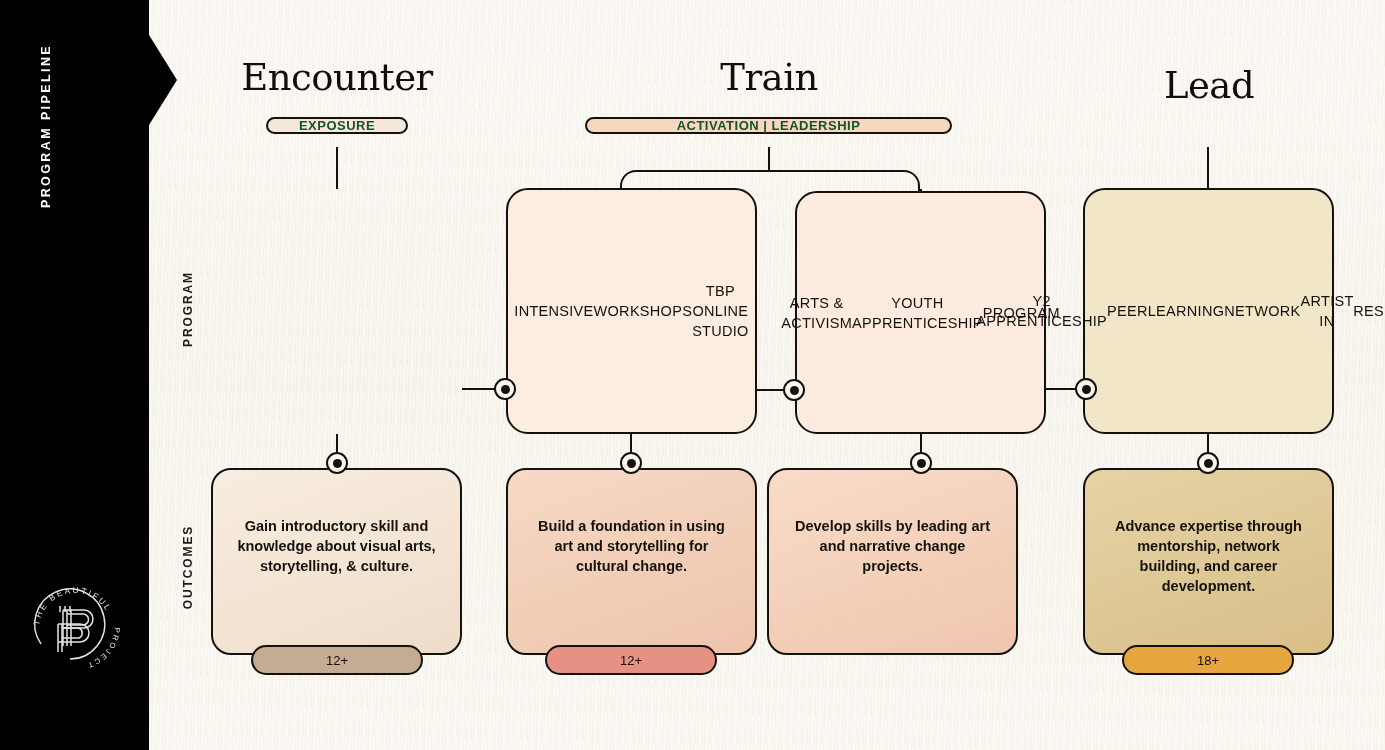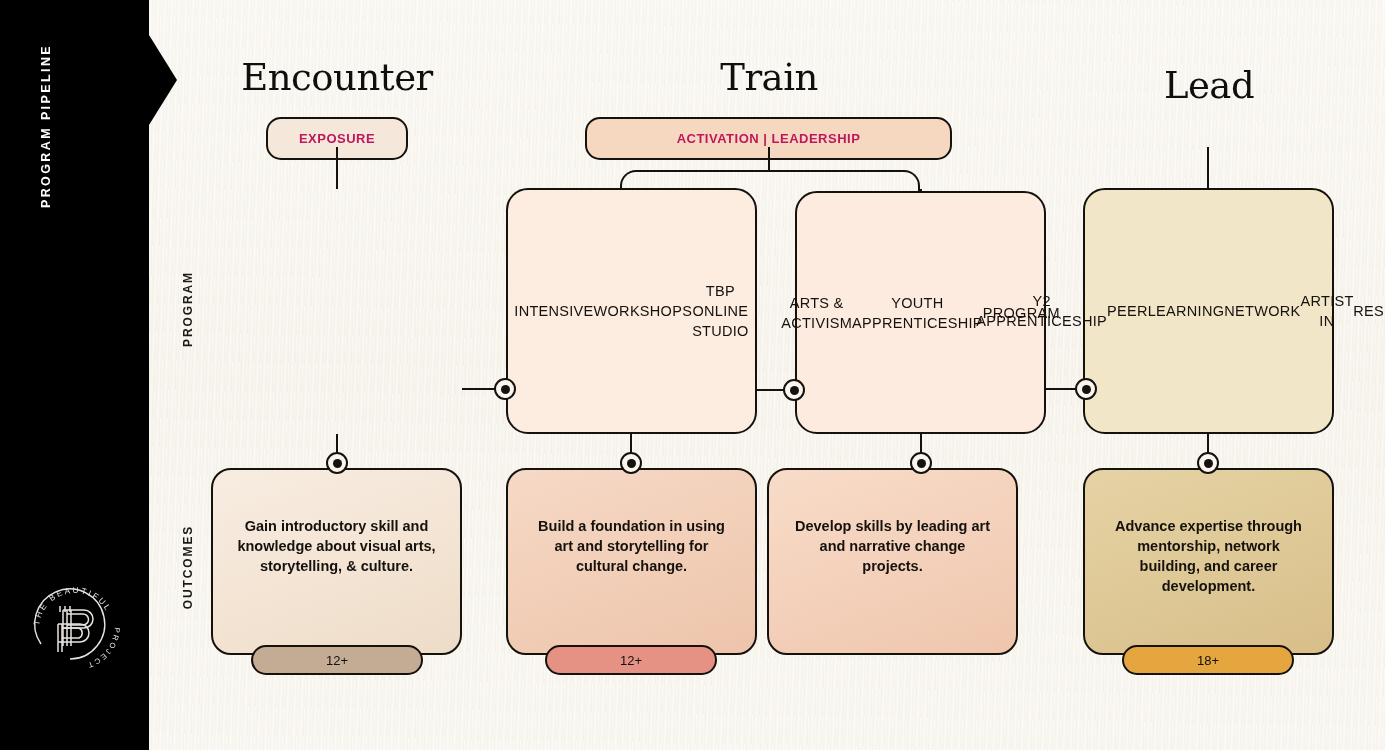--- a/index.html
+++ b/index.html
@@ -59,23 +59,23 @@
     font-family:"DejaVu Serif", serif;
     font-weight:400; color:#100f0d;
     letter-spacing:-0.5px;
   }
   .col-title.t1 { left:187px; top:56px; width:300px; font-size:37px; }
   .col-title.t2 { left:619px; top:56px; width:300px; font-size:37px; }
   .col-title.t3 { left:1059px; top:64px; width:300px; font-size:37px; }
 
   
   .pill {
-    position:absolute; height:43px; border:2px solid #15120e;
+    position:absolute; height:17px; border:2px solid #15120e;
     border-radius:15px; display:flex; align-items:center;
-    justify-content:center; color:#be185d;
+    justify-content:center; color:#14532d;
     font-size:13px; font-weight:700; letter-spacing:0.5px;
   }
   #pill-exposure   { left:266px; top:117px; width:142px; background:#f5e7da; }
   #pill-activation { left:585px; top:117px; width:367px; background:#f6d7c0; }
   #pill-mentorship { left:1089px; top:117px; width:239px; background:#f6e4c0; }
 
   
   .vline { position:absolute; width:2px; background:#15120e; }
   .hline { position:absolute; height:2px; background:#15120e; }
 

